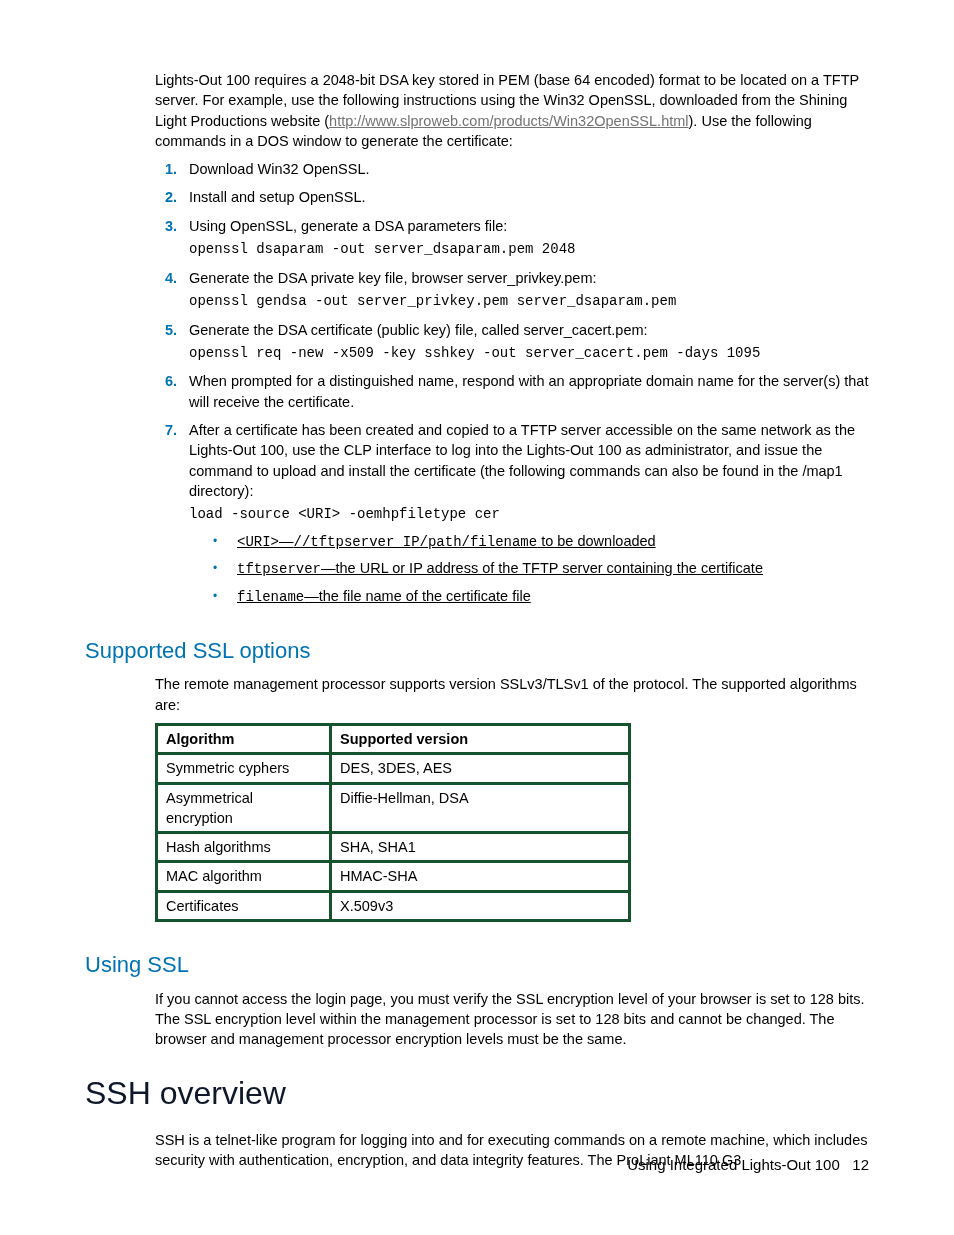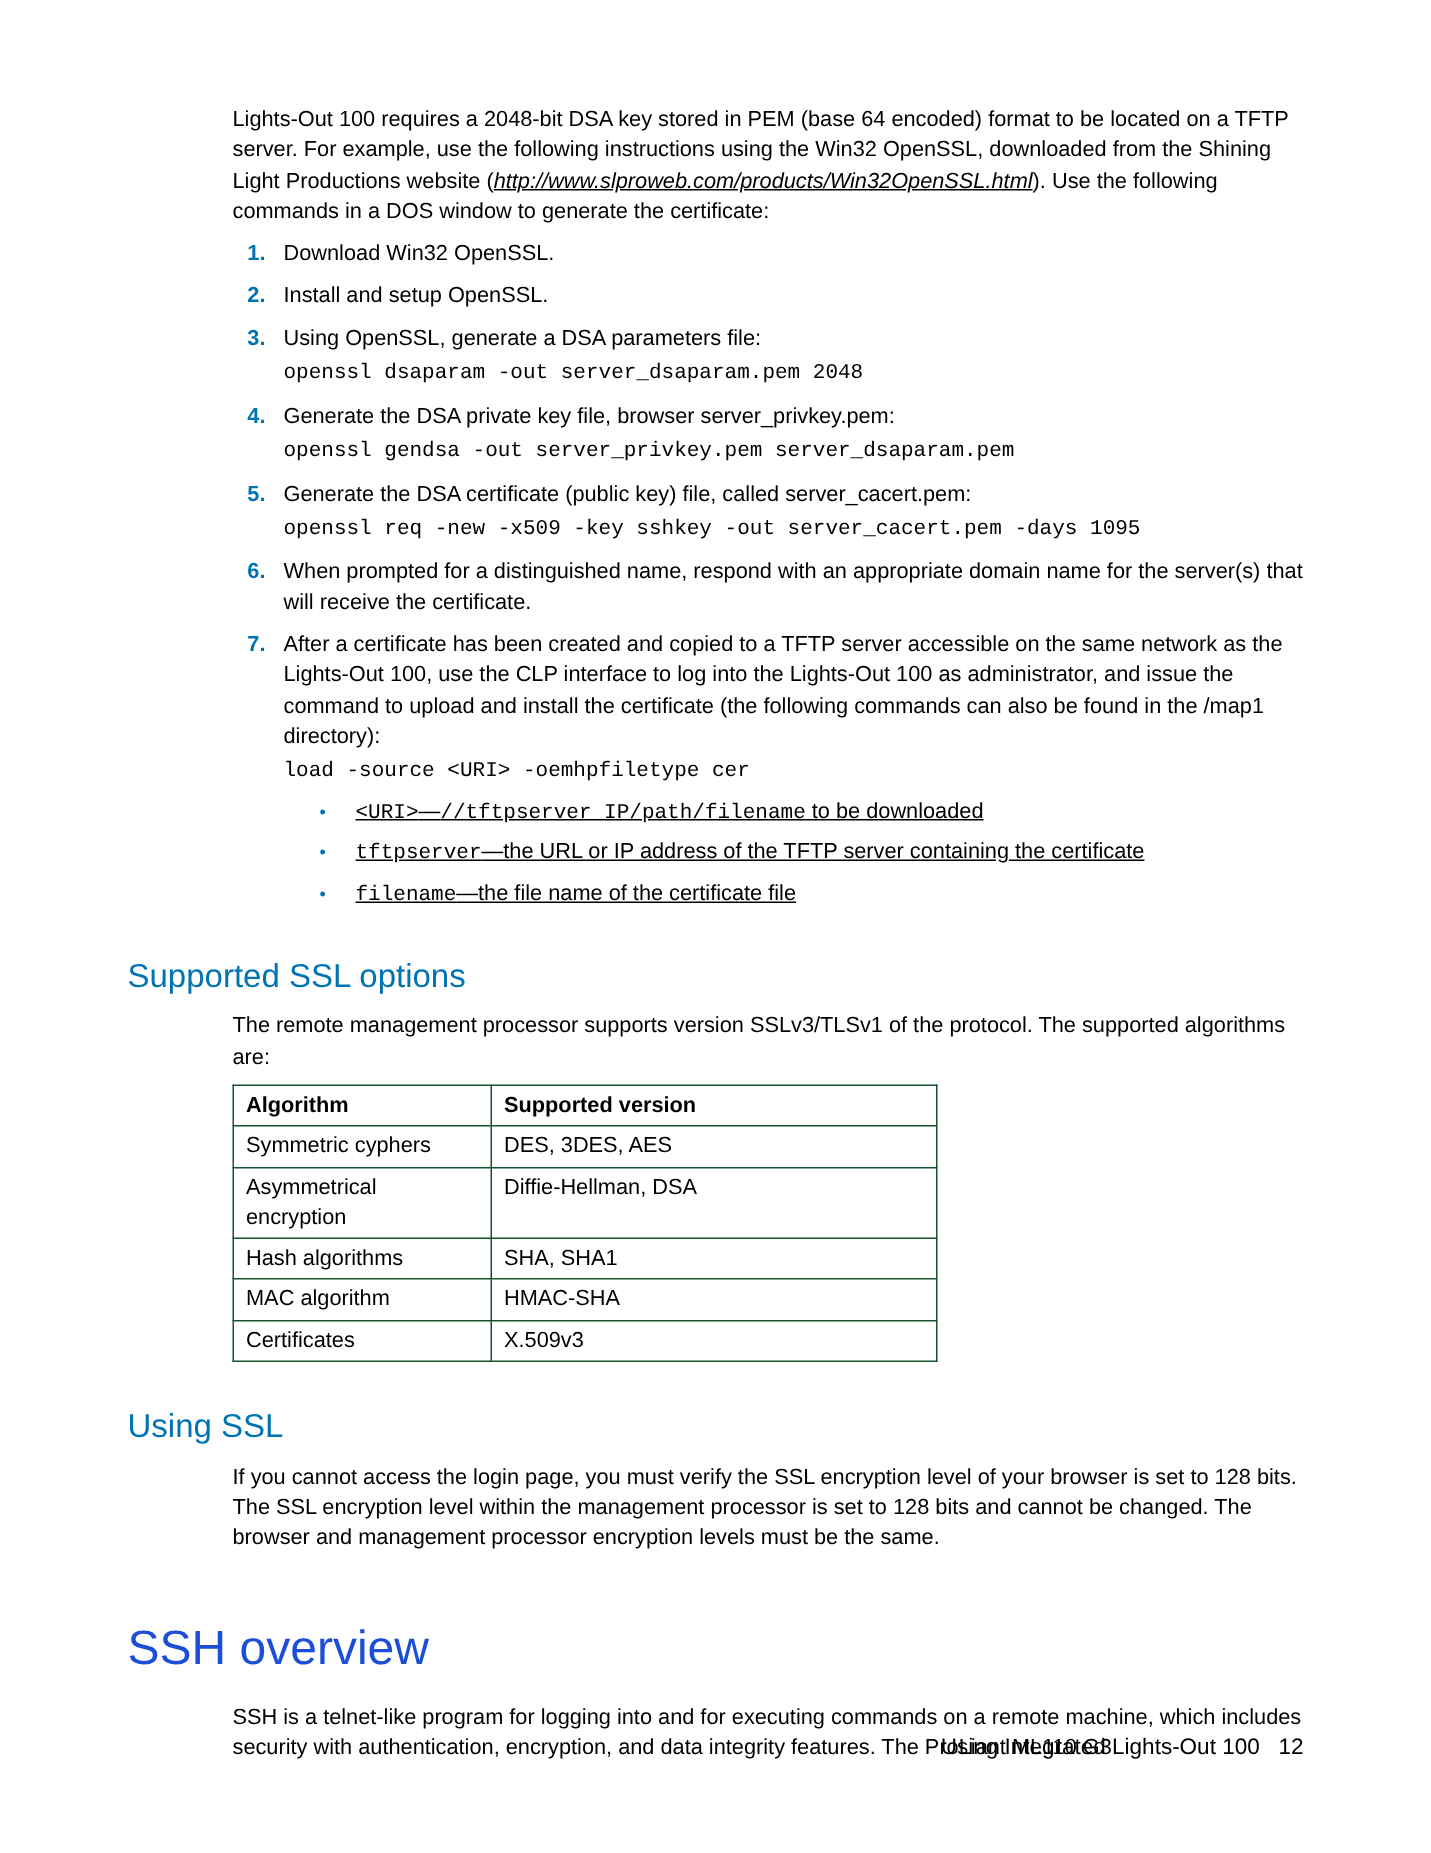--- a/index.html
+++ b/index.html
@@ -18,23 +18,22 @@
     box-sizing: border-box;
     padding: 70px 85px 60px 85px;
   }
   .content-block {
     margin-left: 70px;
   }
   p.body {
     margin: 0 0 8px 0;
   }
   a.link {
-    color: #000000;
+    color: #737373;
     text-decoration: underline;
-    font-style: italic;
   }
   ol.num-list {
     list-style: none;
     padding: 0;
     margin: 8px 0 10px 0;
   }
   ol.num-list > li {
     position: relative;
     padding-left: 34px;
     margin-bottom: 8px;
@@ -76,32 +75,32 @@
     font-size: 12px;
   }
   h2.section {
     font-weight: normal;
     color: #0073b3;
     font-size: 22px;
     margin: 28px 0 8px 0;
   }
   h1.main-heading {
     font-weight: normal;
-    color: #1d4ed8;
+    color: #0f172a;
     font-size: 32px;
-    margin: 40px 0 14px 0;
+    margin: 21px 0 14px 0;
   }
   table.algo {
     border-collapse: collapse;
     margin-top: 8px;
     margin-bottom: 10px;
     font-size: 14.5px;
   }
   table.algo th, table.algo td {
-    border: 1px solid #14532d;
+    border: 3px solid #14532d;
     padding: 3px 8px;
     text-align: left;
     vertical-align: top;
   }
   table.algo th {
     font-weight: bold;
   }
   table.algo td.col1 { width: 155px; }
   table.algo td.col2 { width: 280px; }
   .footer {

